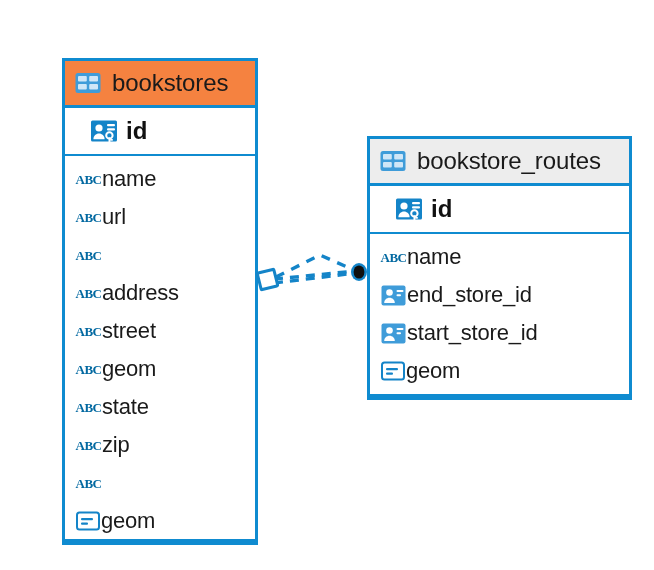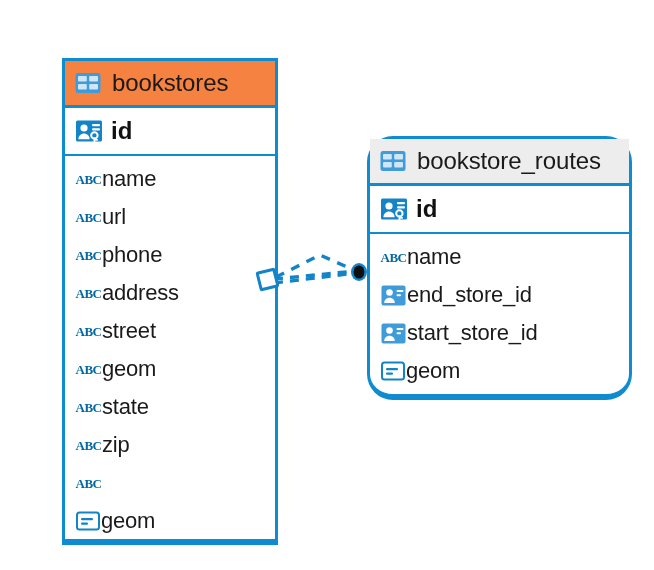--- a/index.html
+++ b/index.html
@@ -24,31 +24,30 @@
   
   .entity {
     position: absolute;
     box-sizing: border-box;
     background: #ffffff;
     border: 3px solid #0f8bd0;
   }
   .entity.primary {
     left: 62px;
     top: 58px;
-    width: 216px;
+    width: 196px;
     height: 487px;
     border-bottom-width: 6px;
   }
   .entity.secondary {
     left: 367px;
     top: 136px;
     width: 265px;
     height: 264px;
     border-bottom-width: 6px;
-    border-radius: 26px;
   }
 
   .entity-header {
     box-sizing: border-box;
     height: 47px;
     display: flex;
     align-items: center;
     padding-left: 9px;
     border-bottom: 3px solid #0f8bd0;
   }
@@ -61,21 +60,21 @@
     margin-left: 10px;
     white-space: nowrap;
     letter-spacing: -0.1px;
   }
 
   .pk-row {
     box-sizing: border-box;
     height: 48px;
     display: flex;
     align-items: center;
-    padding-left: 9px;
+    padding-left: 24px;
     border-bottom: 2px solid #0f8bd0;
   }
   .pk-label {
     font-size: 24px;
     font-weight: bold;
     color: #111111;
     margin-left: 7px;
   }
 
   .field-list {
@@ -173,21 +172,20 @@
         <span class="field-label">name</span>
       </div>
 
       <div class="field-row">
         <span class="icon icon-abc">ABC</span>
         <span class="field-label">url</span>
       </div>
 
       <div class="field-row">
         <span class="icon icon-abc">ABC</span>
-        <span class="field-label">phone</span>
       </div>
 
       <div class="field-row">
         <span class="icon icon-abc">ABC</span>
         <span class="field-label">address</span>
       </div>
 
       <div class="field-row">
         <span class="icon icon-abc">ABC</span>
         <span class="field-label">street</span>

